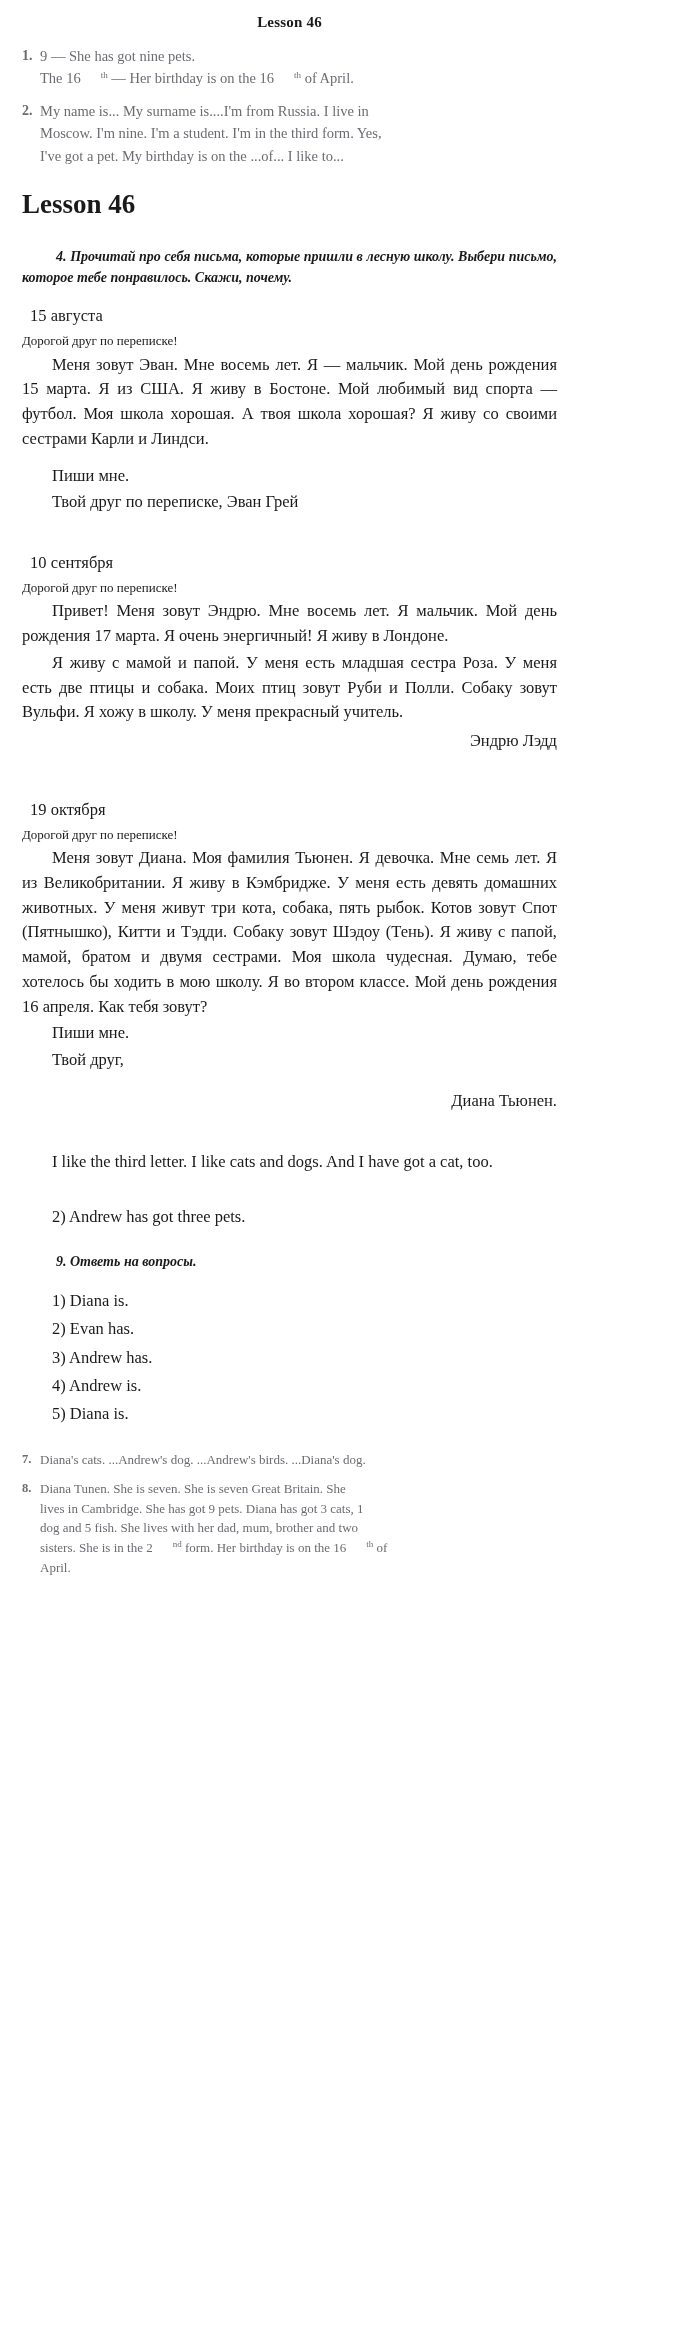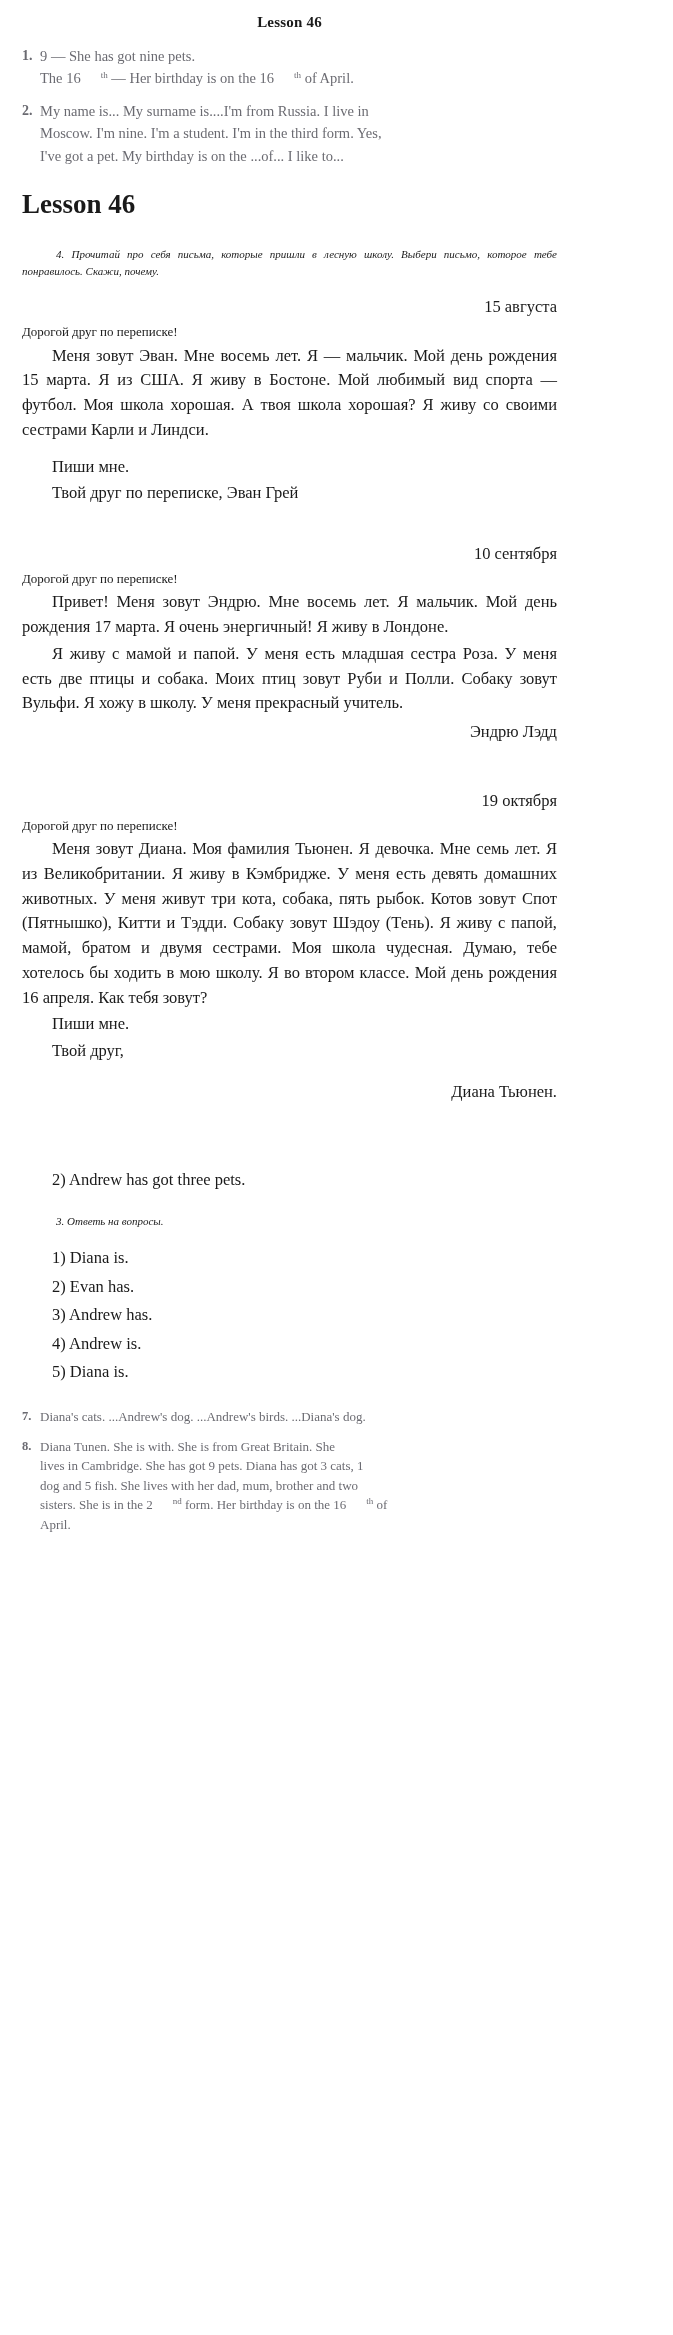--- a/index.html
+++ b/index.html
@@ -61,38 +61,37 @@
   .lesson-title {
     font-family: "Liberation Serif", serif;
     font-weight: bold;
     font-size: 27px;
     margin: 22px 0 26px 0;
   }
 
   
   .task {
     font-style: italic;
-    font-weight: normal;
-    font-size: 11px;
+    font-weight: bold;
+    font-size: 14px;
     line-height: 1.5;
     text-indent: 34px;
     margin: 0 0 16px 0;
     text-align: justify;
   }
   .task.no-justify { text-align: left; }
 
   
   .letter {
     margin-bottom: 18px;
   }
   .date {
     font-size: 16.5px;
     margin: 0 0 2px 8px;
     line-height: 1.5;
-    text-align: right;
   }
   .salutation {
     font-size: 13px;
     margin: 0 0 2px 0;
     line-height: 1.5;
   }
   .para {
     font-size: 16.5px;
     line-height: 1.5;
     text-align: justify;
@@ -188,49 +187,50 @@
     <div class="salutation">Дорогой друг по переписке!</div>
     <div class="para">Меня зовут Диана. Моя фамилия Тьюнен. Я девочка. Мне семь лет. Я из Великобритании. Я живу в Кэмбридже. У меня есть девять домашних животных. У меня живут три кота, собака, пять рыбок. Котов зовут Спот (Пятнышко), Китти и Тэдди. Собаку зовут Шэдоу (Тень). Я живу с папой, мамой, братом и двумя сестрами. Моя школа чудесная. Думаю, тебе хотелось бы ходить в мою школу. Я во втором классе. Мой день рождения 16 апреля. Как тебя зовут?</div>
     <div class="para">Пиши мне.</div>
     <div class="para">Твой друг,</div>
     <div class="gap-sm"></div>
     <div class="signature">Диана Тьюнен.</div>
   </div>
 
   <div class="gap-md"></div>
 
+  <div class="en-para">I like the third letter. I like cats and dogs. And I have got a cat, too.</div>
 
   <div class="gap-lg"></div>
 
   <div class="ans-line">2) Andrew has got three pets.</div>
 
   <div class="gap-md"></div>
 
-  <div class="task no-justify">3. Ответь на вопросы.</div>
+  <div class="task no-justify">9. Ответь на вопросы.</div>
   <div class="ans-list">
     <div class="ans-line">1) Diana is.</div>
     <div class="ans-line">2) Evan has.</div>
     <div class="ans-line">3) Andrew has.</div>
     <div class="ans-line">4) Andrew is.</div>
     <div class="ans-line">5) Diana is.</div>
   </div>
 
   <div class="faded bottom-block">
 
     <div class="num-item">
       <div class="num">7.</div>
       <div class="body">
         <span class="line">Diana's cats. ...Andrew's dog. ...Andrew's birds. ...Diana's dog.</span>
       </div>
     </div>
 
     <div class="num-item">
       <div class="num">8.</div>
       <div class="body">
-        <span class="line">Diana Tunen. She is with. She is from Great Britain. She</span>
+        <span class="line">Diana Tunen. She is seven. She is seven Great Britain. She</span>
         <span class="line">lives in Cambridge. She has got 9 pets. Diana has got 3 cats, 1</span>
         <span class="line">dog and 5 fish. She lives with her dad, mum, brother and two</span>
         <span class="line">sisters. She is in the 2<sup>nd</sup> form. Her birthday is on the 16<sup>th</sup> of</span>
         <span class="line">April.</span>
       </div>
     </div>
 
   </div>
 
 </div>

